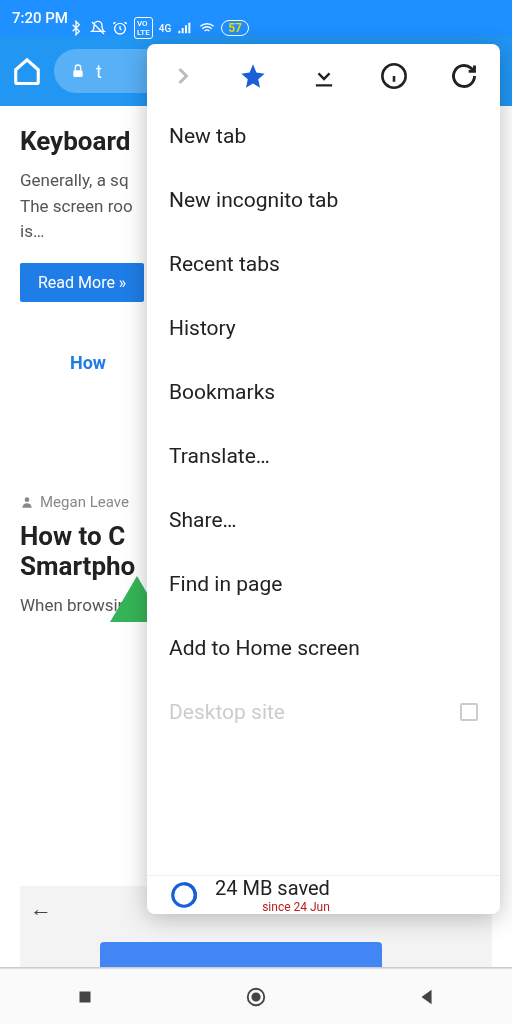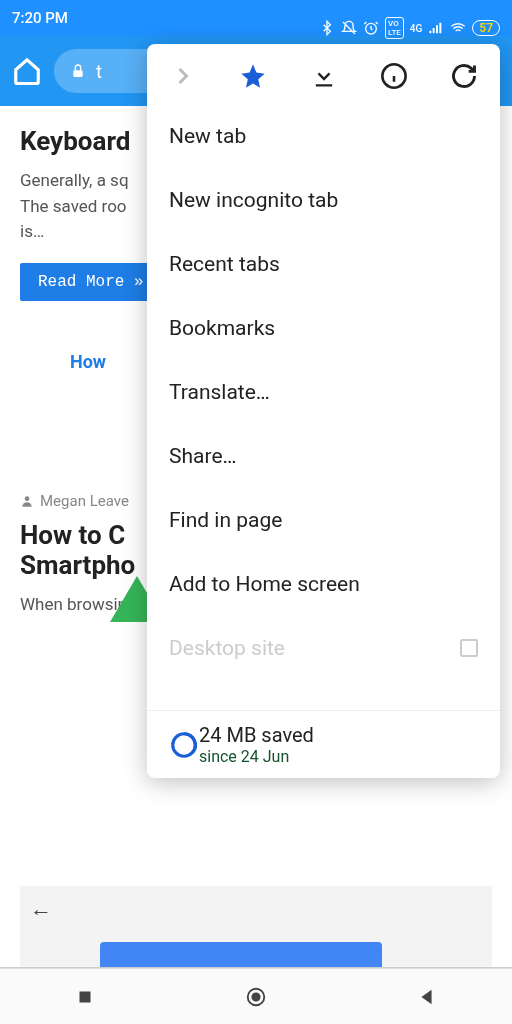--- a/index.html
+++ b/index.html
@@ -1,49 +1,49 @@
 <!DOCTYPE html>
 <html><head>
 <meta charset="utf-8">
 <style>
   * { box-sizing: border-box; margin: 0; padding: 0; }
   html, body { width: 512px; height: 1024px; font-family: -apple-system, Roboto, sans-serif; overflow: hidden; background: #fff; }
-  .status-bar { height: 36px; background: #1e90ff; color: #fff; display: flex; align-items: center; justify-content: space-between; padding: 0 12px; font-size: 15px; font-weight: 500; }
+  .status-bar { height: 36px; background: #1e90ff; color: #fff; display: flex; align-items: center; justify-content: flex-start; padding: 0 12px; font-size: 15px; font-weight: 500; }
   .status-right { display: flex; align-items: center; gap: 6px; margin-top: 20px; }
   .status-right svg, .status-right span.ico { width: 16px; height: 16px; }
   .battery { border: 1.5px solid #fff; border-radius: 8px; padding: 0 6px; font-size: 12px; color: #ffd600; font-weight: 600; position: relative; }
   .browser-bar { height: 70px; background: #2196f3; display: flex; align-items: center; padding: 0 12px; gap: 12px; }
   .home-icon { width: 30px; height: 30px; }
   .url-field { flex: 1; background: rgba(255,255,255,0.25); border-radius: 22px; height: 44px; display: flex; align-items: center; padding: 0 16px; color: #fff; gap: 10px; font-size: 18px; }
   .content { position: relative; padding: 20px; }
   h2.article-title { font-size: 26px; font-weight: 700; color: #222; margin-bottom: 12px; }
   p.excerpt { font-size: 17px; color: #555; line-height: 1.5; margin-bottom: 18px; }
-  .read-more { display: inline-block; background: #1e7de6; color: #fff; padding: 10px 18px; font-size: 16px; border-radius: 2px; font-family: Liberation Mono, monospace; }
+  .read-more { display: inline-block; background: #1e7de6; color: #fff; padding: 10px 18px; font-size: 16px; border-radius: 2px; }
   .link-blue { color: #1e7de6; font-weight: 700; font-size: 18px; margin: 50px 0 120px 50px; display: block; }
   .author { color: #888; font-size: 15px; display: flex; align-items: center; gap: 6px; margin-bottom: 10px; }
   .triangle { width:0; height:0; border-left: 27px solid transparent; border-right: 27px solid transparent; border-bottom: 46px solid #35b558; position: absolute; left: 110px; top: 470px; }
   .ad-area { position: absolute; left: 20px; right: 20px; top: 780px; background: #f3f3f3; padding: 10px; }
   .ad-back { font-size: 22px; color: #444; }
   .ad-btn { background: #4285f4; height: 44px; margin: 20px 100px 10px 70px; border-radius: 4px; }
   .why-ad { border: 1px solid #ccc; background: #fff; text-align: center; padding: 8px; color: #777; font-size: 17px; border-radius: 4px; display:flex; align-items:center; justify-content:center; gap:6px;}
   .menu {
-    position: absolute; top: 44px; right: 12px; width: 353px; height: 734px;
+    position: absolute; top: 44px; right: 12px; width: 353px; height: 870px;
     background: #fff; border-radius: 8px; box-shadow: 0 4px 24px rgba(0,0,0,0.25);
     display: flex; flex-direction: column; overflow: hidden;
   }
   .menu-icons { display: flex; justify-content: space-between; align-items: center; padding: 18px 22px 14px 22px; }
   .menu-icons svg { width: 28px; height: 28px; }
   .menu-list { flex: 1; overflow: hidden; }
   .menu-item { font-size: 21px; color: #222; padding: 20px 22px; }
   .menu-item.highlight { outline: 4px solid #d30000; outline-offset: -6px; }
   .menu-item.faded { color: #ccc; }
-  .data-saved { display: flex; align-items: center; padding: 12px 22px; border-top: 1px solid #eee; }
+  .data-saved { display: flex; align-items: center; gap: 16px; padding: 0 22px; border-top: 1px solid #eee; }
   .data-saved-text { display: flex; flex-direction: column; }
   .data-saved-text .big { font-size: 20px; color: #222; }
-  .data-saved-text .small { font-size: 16px; color: #14532d; }
+  .data-saved-text .small { font-size: 12px; color: #b91c1c; text-align: right; }
   .nav-bar { position: absolute; bottom: 0; left: 0; right: 0; height: 56px; border-top: 1px solid #ddd; background: #fafafa; display: flex; align-items: center; justify-content: space-around; }
   .nav-bar svg { width: 22px; height: 22px; }
   .bottom-line { position:absolute; left:0; right:0; height:1px; background:#ccc; bottom:56px;}
 </style>
 </head>
 <body>
 
 <div class="status-bar">
   <span>7:20 PM</span>
   <div class="status-right">
@@ -79,21 +79,21 @@
         <path d="M8 11V7a4 4 0 118 0v4" fill="none" stroke="#fff" stroke-width="2"></path>
       </svg>
     <span>t</span>
   </div>
 </div>
 
 <div class="content">
   <h2 class="article-title">Keyboard</h2>
   <p class="excerpt">
     <span>Generally, a sq</span><br>
-    <span>The saved roo</span><br>
+    <span>The screen roo</span><br>
     <span>is…</span>
   </p>
   <span class="read-more">Read More »</span>
 
   <span class="link-blue">How</span>
 
   <div class="triangle"></div>
 
   <div style="margin-top:40px;">
     <div class="author">
@@ -140,20 +140,21 @@
         <path d="M12 8h.01M12 12v5"></path>
       </svg>
     <svg viewBox="0 0 24 24" fill="none" stroke="#222" stroke-width="2.5">
         <path d="M21 12a9 9 0 11-3-6.7L21 8M21 3v5h-5"></path>
       </svg>
   </div>
   <div class="menu-list">
     <div class="menu-item">New tab</div>
     <div class="menu-item">New incognito tab</div>
     <div class="menu-item">Recent tabs</div>
+    <div class="menu-item">History</div>
     <div class="menu-item">Bookmarks</div>
     <div class="menu-item">Translate…</div>
     <div class="menu-item">Share…</div>
     <div class="menu-item">Find in page</div>
     <div class="menu-item">Add to Home screen</div>
     <div class="menu-item faded" style="display:flex;justify-content:space-between;align-items:center;">
       <span>Desktop site</span>
       <span style="width:18px;height:18px;border:2px solid #ccc;border-radius:2px;"></span>
     </div>
   </div>

